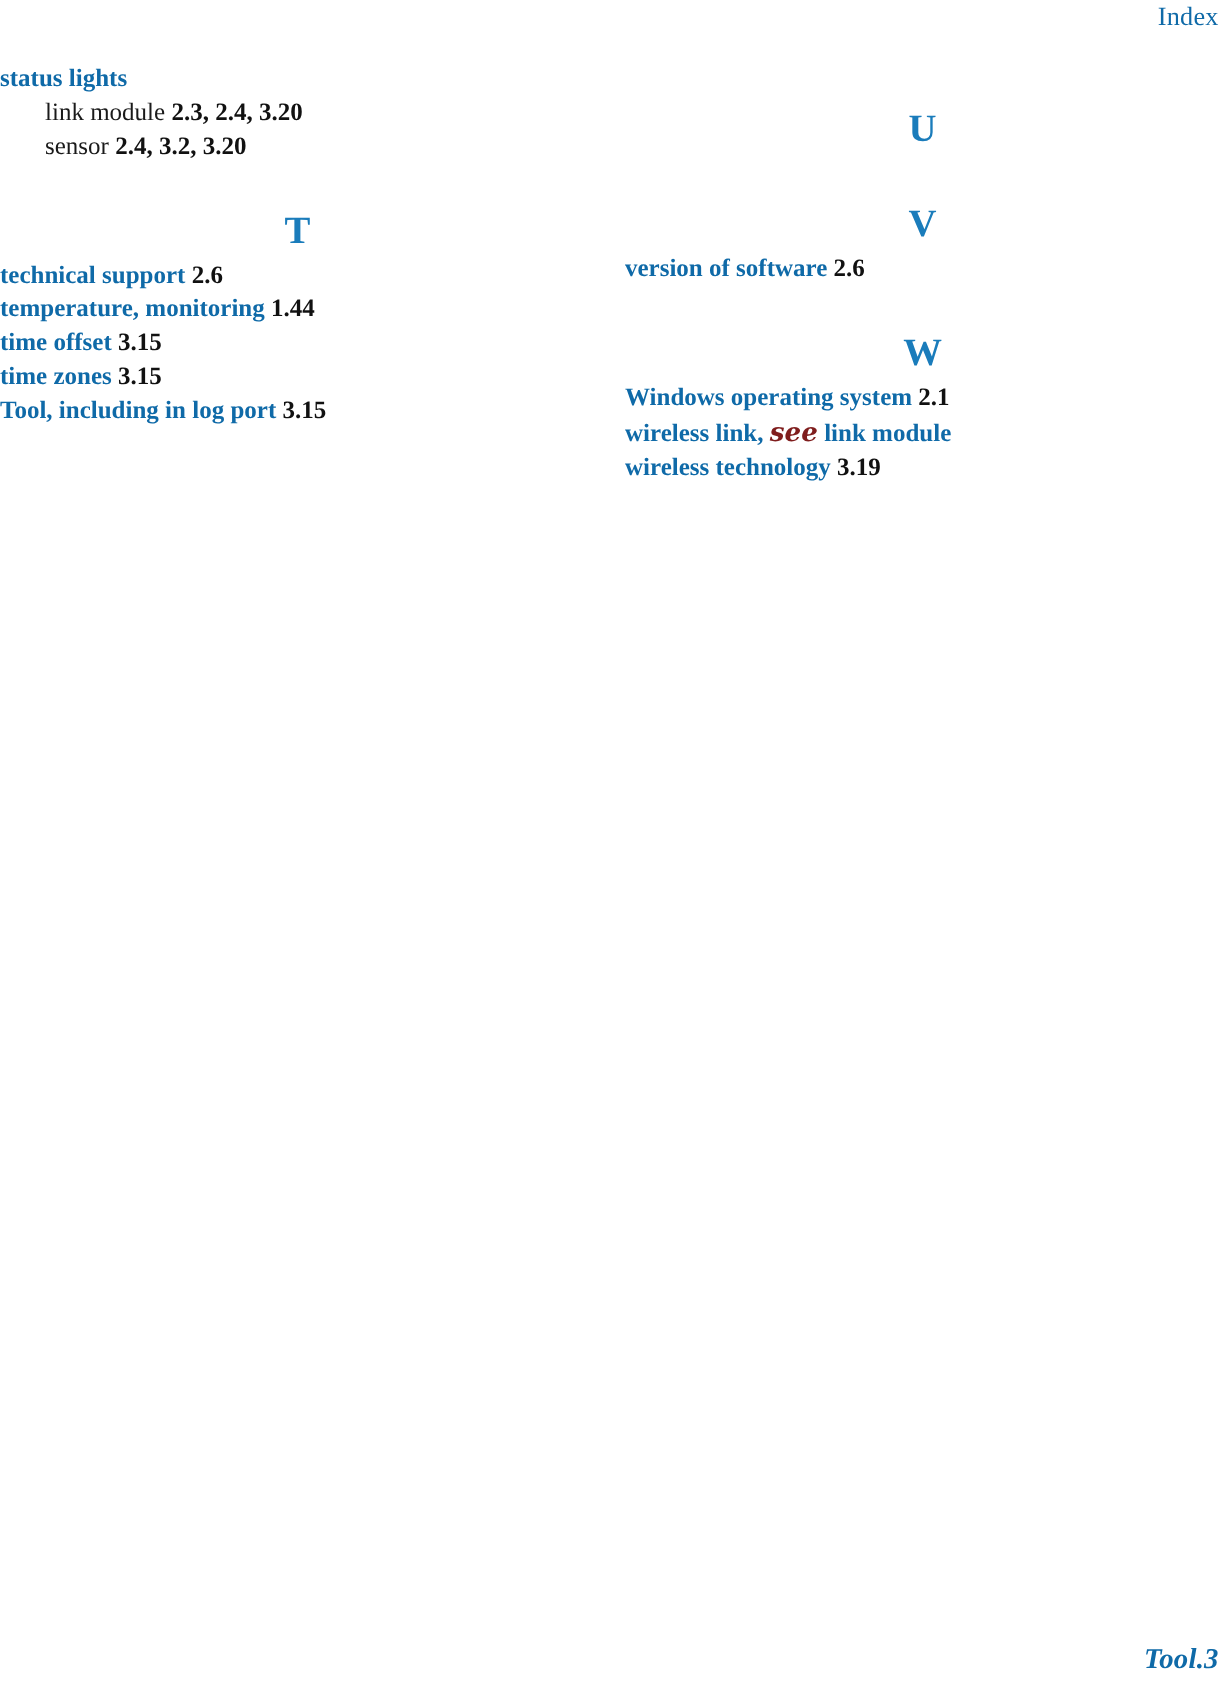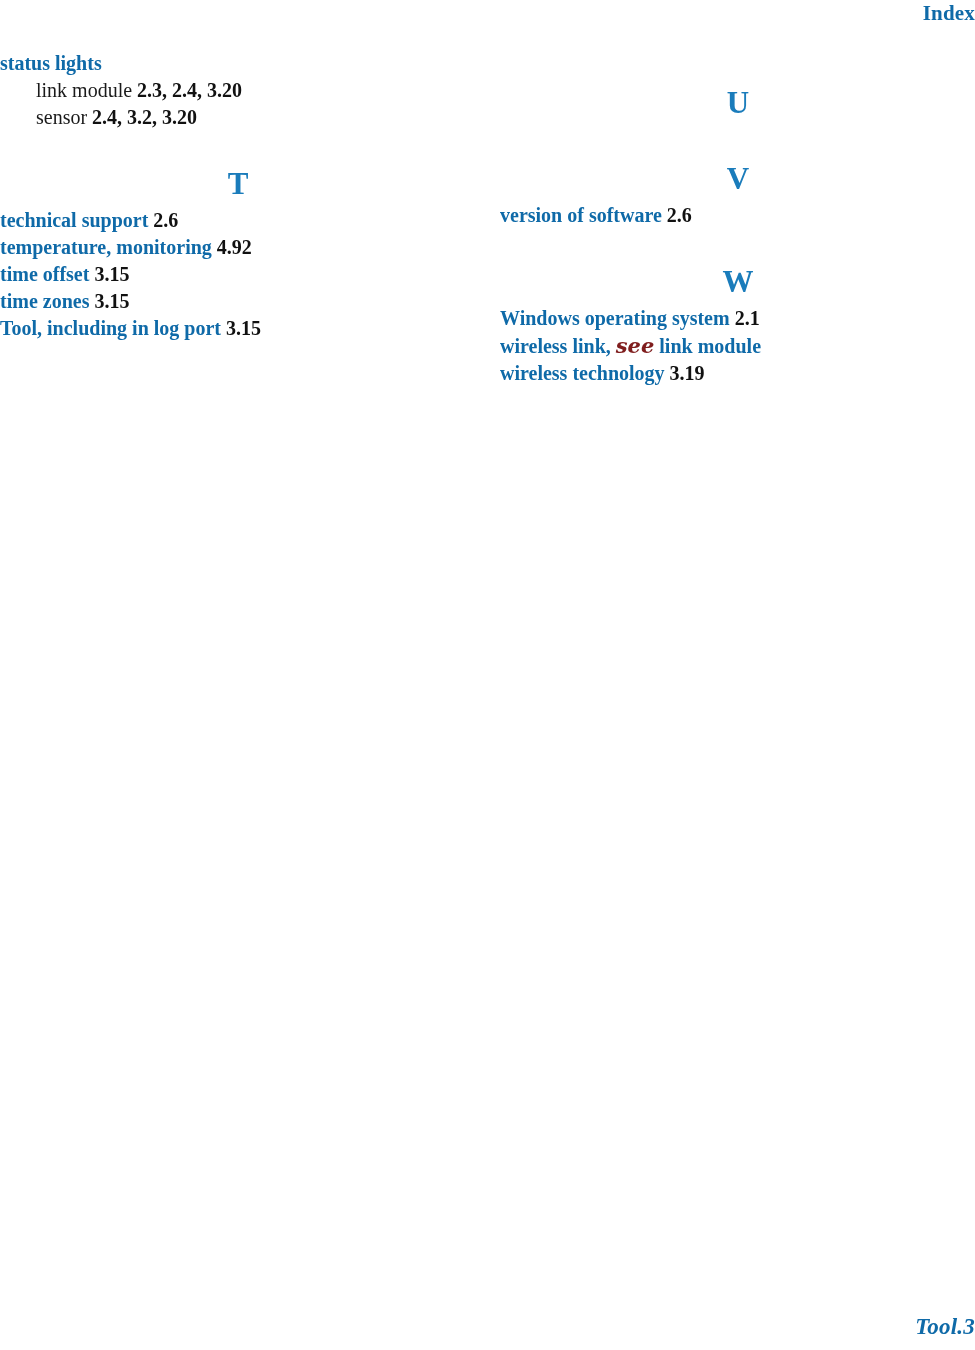--- a/index.html
+++ b/index.html
@@ -17,21 +17,21 @@
   }
 
   
   .page-header {
     position: absolute;
     top: 0px;
     left: 0;
     width: 975px;
     text-align: right;
     font-size: 21px;
-    font-weight: bold;
+    font-weight: normal;
     color: #0f6aa8;
     letter-spacing: 0.2px;
     line-height: 26px;
   }
 
   
   .index-body {
     position: absolute;
     top: 50px;
     left: 0px;
@@ -124,21 +124,21 @@
       <div class="group">
         <div class="entry"><span class="term">status lights</span></div>
         <div class="subentry"><span class="term">link module</span> <span class="pageref">2.3, 2.4, 3.20</span></div>
         <div class="subentry"><span class="term">sensor</span> <span class="pageref">2.4, 3.2, 3.20</span></div>
       </div>
       <div class="group">
         <div class="letter-gap-top"></div>
         <div class="section-letter">T</div>
         <div class="letter-gap-bottom"></div>
         <div class="entry"><span class="term">technical support</span> <span class="pageref">2.6</span></div>
-        <div class="entry"><span class="term">temperature, monitoring</span> <span class="pageref">4.92</span></div>
+        <div class="entry"><span class="term">temperature, monitoring</span> <span class="pageref">1.44</span></div>
         <div class="entry"><span class="term">time offset</span> <span class="pageref">3.15</span></div>
         <div class="entry"><span class="term">time zones</span> <span class="pageref">3.15</span></div>
         <div class="entry"><span class="term">Tool, including in log port</span> <span class="pageref">3.15</span></div>
       </div>
     </div>
 
   <div class="column column-right" id="col-right">
       <div class="group">
         <div class="letter-gap-top"></div>
         <div class="section-letter">U</div>

